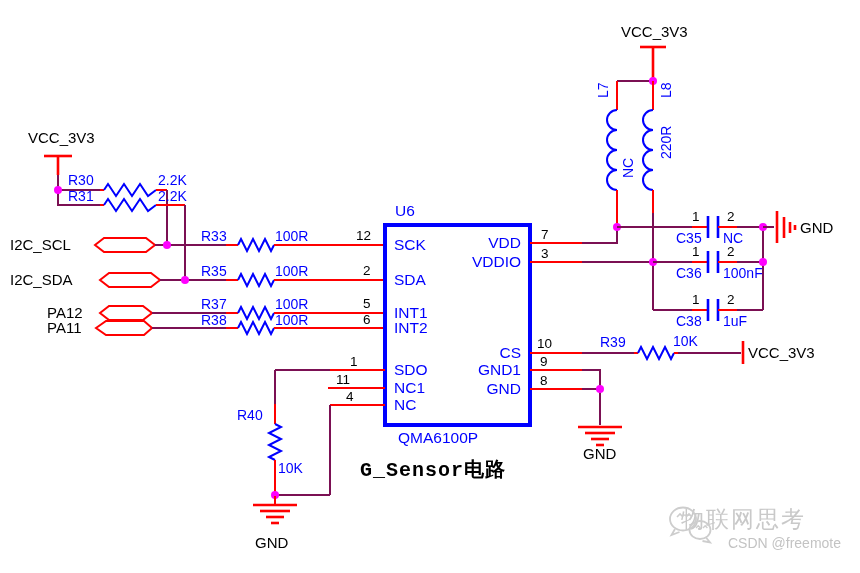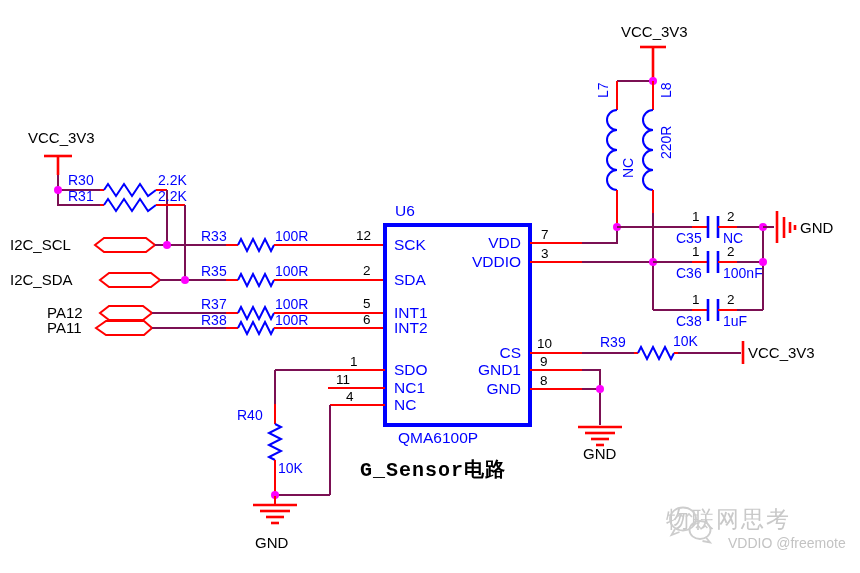--- a/index.html
+++ b/index.html
@@ -16,21 +16,21 @@
   .dot{fill:#FF00FF;stroke:none;}
   text{font-family:"Liberation Sans",sans-serif;}
   .tbl{fill:#0000FF;font-size:14px;}
   .tpin{fill:#0000FF;font-size:15.5px;}
   .tbk{fill:#000000;font-size:15px;}
   .tnum{fill:#000000;font-size:13.5px;}
   .title{position:absolute;left:360px;top:456px;color:#000;
          font-family:"Liberation Mono","DejaVu Sans Mono",monospace;
          font-weight:bold;font-size:20px;letter-spacing:1px;white-space:nowrap;}
   .watermark{position:absolute;left:666px;top:504px;width:190px;color:#C9C9C9;}
-  .wm-row{display:flex;align-items:flex-end;gap:6px;}
+  .wm-row{display:flex;align-items:flex-end;gap:6px;margin-left:15px;}
   .wm-brand{font-size:23px;letter-spacing:2px;color:#C9C9C9;
             text-shadow:1px 1px 0 #ffffff;white-space:nowrap;}
   .wm-credit{font-size:14px;color:#C3C3C3;margin:0 0 0 62px;white-space:nowrap;}
 </style>
 </head>
 <body>
 
 <div class="canvas">
 <svg width="860" height="573" viewBox="0 0 860 573">
   <defs>
@@ -308,15 +308,15 @@
         <path d="M11,13 l3,-3 l3,3" stroke-width="1.6"></path>
         <path d="M20,13 l3,-3 l3,3" stroke-width="1.6"></path>
         <ellipse cx="34" cy="26" rx="10.5" ry="9"></ellipse>
         <path d="M40,33.5 l4,5 l-7.5,-1.5"></path>
         <path d="M30,24 l2.2,-2.2 l2.2,2.2" stroke-width="1.4"></path>
         <path d="M37,24 l2.2,-2.2 l2.2,2.2" stroke-width="1.4"></path>
       </g>
     </svg>
     <span class="wm-brand">物联网思考</span>
   </div>
-  <div class="wm-credit">VDDIO @freemote</div>
+  <div class="wm-credit">CSDN @freemote</div>
 </div>
 </div>
 
 </body></html>

